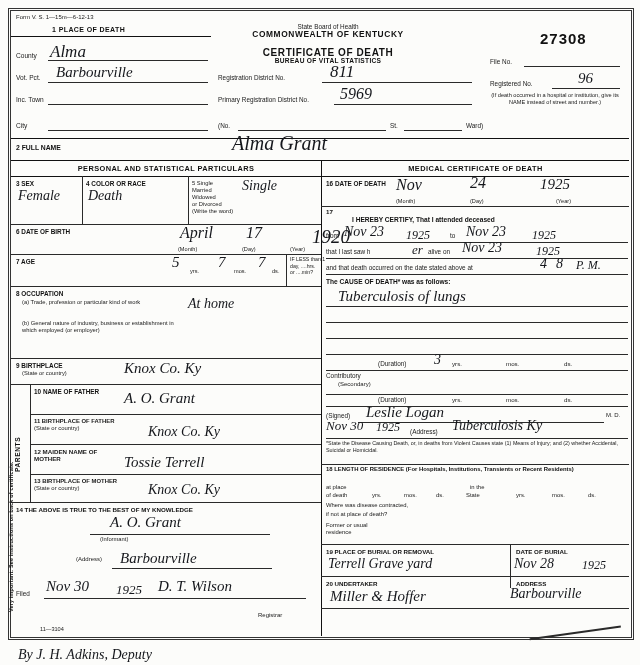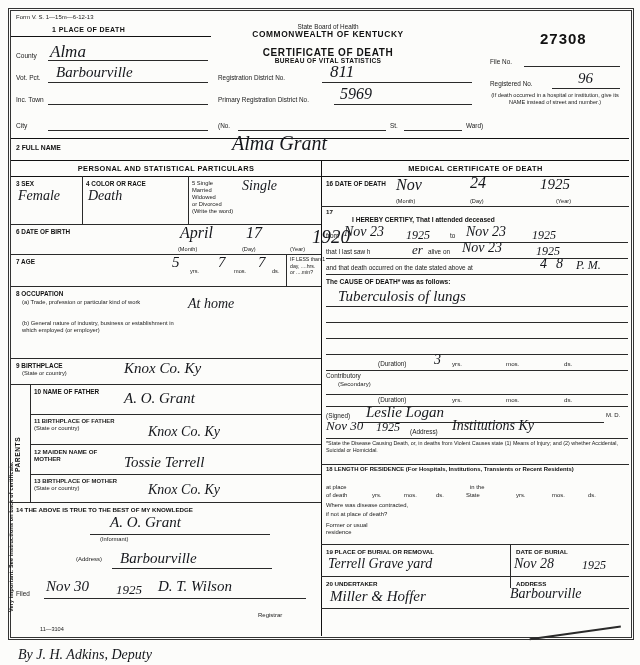--- a/index.html
+++ b/index.html
@@ -262,21 +262,21 @@
   <div class="line hline" style="left:326px; top:406px; width:302px;"></div>
 
   <div class="abs print" style="left:326px; top:412px; font-size:6.4px;">(Signed)</div>
   <div class="abs hand" style="left:366px; top:404px; font-size:15px;">Leslie Logan</div>
   <div class="abs print" style="left:606px; top:412px; font-size:6px;">M. D.</div>
   <div class="line hline" style="left:358px; top:422px; width:246px;"></div>
 
   <div class="abs hand" style="left:326px; top:418px; font-size:13px;">Nov 30</div>
   <div class="abs hand" style="left:376px; top:420px; font-size:12px;">1925</div>
   <div class="abs print" style="left:410px; top:428px; font-size:6.4px;">(Address)</div>
-  <div class="abs hand" style="left:452px; top:418px; font-size:14px;">Institutions Ky</div>
+  <div class="abs hand" style="left:452px; top:418px; font-size:14px;">Tuberculosis Ky</div>
   <div class="line hline" style="left:326px; top:438px; width:302px;"></div>
 
   <div class="abs print" style="left:326px; top:440px; width:302px; font-size:5.4px; line-height:1.22;">*State the Disease Causing Death, or, in deaths from Violent Causes state (1) Means of Injury; and (2) whether Accidental, Suicidal or Homicidal.</div>
   <div class="line hline" style="left:321px; top:464px; width:308px;"></div>
 
   <div class="abs printb" style="left:326px; top:466px; width:302px; font-size:5.9px; line-height:1.2;">18 LENGTH OF RESIDENCE (For Hospitals, Institutions, Transients or Recent Residents)</div>
   <div class="abs print" style="left:326px; top:484px; font-size:5.9px;">at place</div>
   <div class="abs print" style="left:470px; top:484px; font-size:5.9px;">in the</div>
   <div class="abs print" style="left:326px; top:492px; font-size:5.9px;">of death</div>
   <div class="abs print" style="left:372px; top:492px; font-size:5.9px;">yrs.</div>

